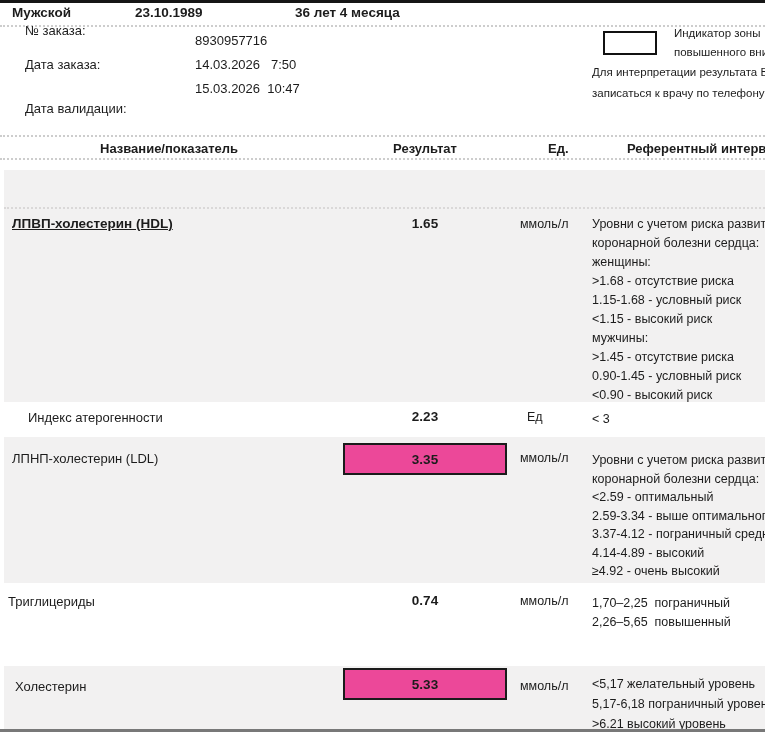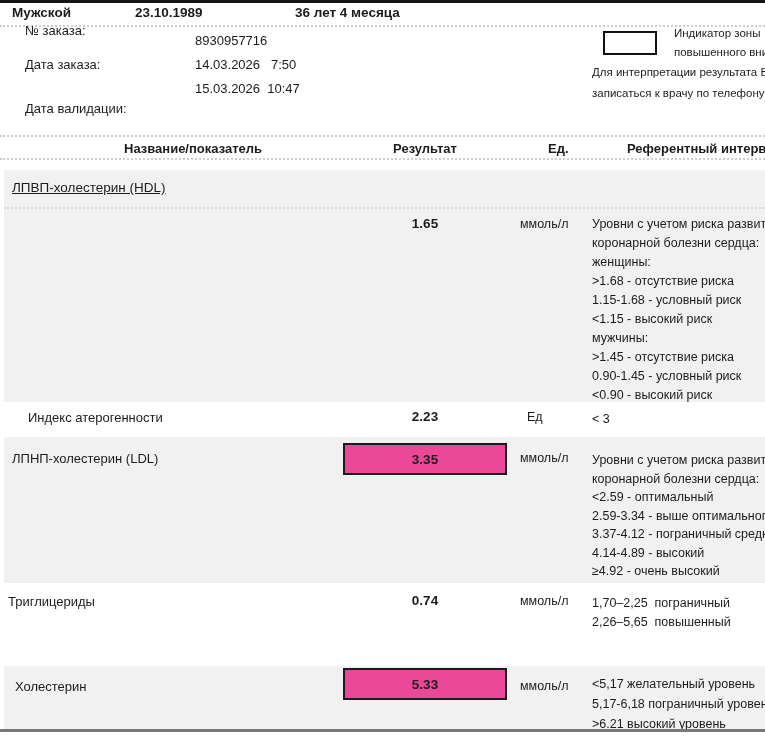--- a/index.html
+++ b/index.html
@@ -20,21 +20,21 @@
   .graysec { position: absolute; left: 4px; width: 761px; background: #f2f1f1; }
   .result-cell { position: absolute; left: 345px; width: 160px; text-align: center; font-weight: bold; font-size: 13.5px; white-space: pre; }
   .rbox { position: absolute; left: 343px; width: 160px; border: 2px solid #1b1b1b; background: #ec4899; display: flex; align-items: center; justify-content: center; font-weight: bold; font-size: 13.5px; }
   .reflist { position: absolute; left: 592px; }
   .ref-line { font-size: 12.5px; line-height: 19px; white-space: pre; }
   .lh185 .ref-line { line-height: 18.5px; }
   .lh20 .ref-line { line-height: 20px; }
   .topline { position: absolute; left: 0; top: 0; width: 765px; height: 3px; background: #161616; }
   .bottomline { position: absolute; left: 0; top: 729px; width: 765px; height: 3px; background: #787878; }
   .indicator-box { position: absolute; left: 603px; top: 31px; width: 50px; height: 20px; border: 2px solid #111111; background: #ffffff; }
-  .hdl-title { font-weight: normal; font-size: 13.5px; text-decoration: underline; }
+  .hdl-title { font-weight: bold; font-size: 13.5px; text-decoration: underline; margin-top: 36px; }
   .innerdot { position: absolute; left: 4px; width: 761px; height: 0; border-top: 2px dotted #dad8d8; }
 </style>
 </head>
 <body>
 
 <div class="topline"></div>
 
 <div class="abs b fs135" style="left:12px; top:5px;">Мужской</div>
 <div class="abs b fs135" style="left:135px; top:5px;">23.10.1989</div>
 <div class="abs b fs135" style="left:295px; top:5px;">36 лет 4 месяца</div>
@@ -48,21 +48,21 @@
 <div class="abs fs13" style="left:25px; top:81px;margin-top:20px;">Дата валидации:</div>
 <div class="abs fs13" style="left:195px; top:81px;">15.03.2026  10:47</div>
 
 <div class="indicator-box"></div>
 <div class="abs small" style="left:674px; top:27px;">Индикатор зоны</div>
 <div class="abs small" style="left:674px; top:46px;">повышенного внимания</div>
 <div class="abs small" style="left:592px; top:66px;">Для интерпретации результата Вы мо</div>
 <div class="abs small" style="left:592px; top:87px;">записаться к врачу по телефону 7766</div>
 
 <div class="dotline" style="top:135px;"></div>
-<div class="abs b fs13" style="left:124px; top:141px;">Название/показатель</div>
+<div class="abs b fs13" style="left:100px; top:141px;">Название/показатель</div>
 <div class="abs b fs13" style="left:345px; top:141px; width:160px; text-align:center; white-space:pre;">Результат</div>
 <div class="abs b fs13" style="left:548px; top:141px;">Ед.</div>
 <div class="abs b fs13" style="left:627px; top:141px;">Референтный интервал</div>
 <div class="dotline" style="top:158px;"></div>
 
 <div class="graysec" style="top:170px; height:232px;"></div>
 <div class="abs hdl-title" style="left:12px; top:180px;">ЛПВП-холестерин (HDL)</div>
 <div class="innerdot" style="top:207px;"></div>
 <div class="result-cell" style="top:216px;">1.65</div>
 <div class="abs ref" style="left:520px; top:217px;">ммоль/л</div>

